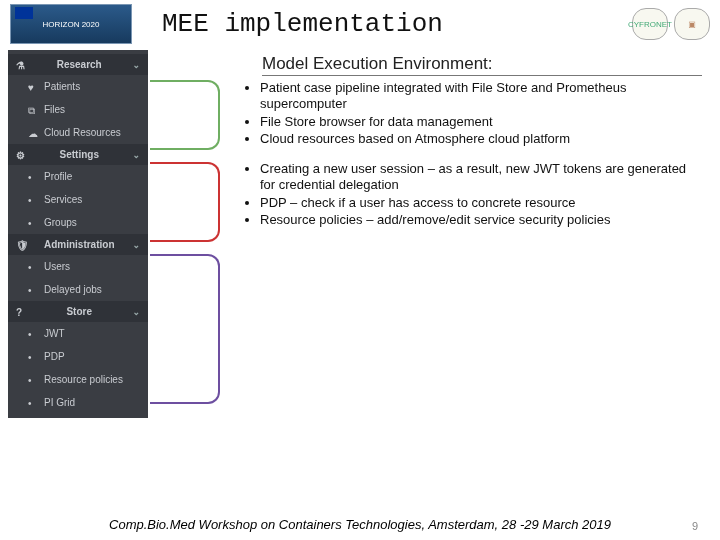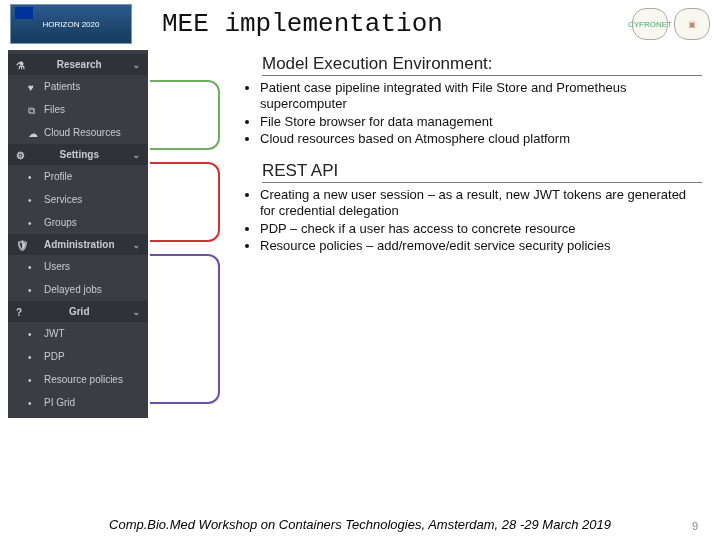--- a/index.html
+++ b/index.html
@@ -110,21 +110,21 @@
       <div class="sb-item">
         <span class="sb-icon">•</span>
         <span>Users</span>
       </div>
       <div class="sb-item">
         <span class="sb-icon">•</span>
         <span>Delayed jobs</span>
       </div>
       <div class="sb-section">
         <span class="sb-icon">?</span>
-        <span>Grid</span>
+        <span>Store</span>
         <span class="chev">⌄</span>
       </div>
       <div class="sb-item">
         <span class="sb-icon">•</span>
         <span>JWT</span>
       </div>
       <div class="sb-item">
         <span class="sb-icon">•</span>
         <span>PDP</span>
       </div>
@@ -144,21 +144,20 @@
     <div class="brack purple"></div>
   </div>
 
   <div class="content" id="content">
       <div class="section-title">Model Execution Environment:</div>
       <ul class="bullets">
         <li>Patient case pipeline integrated with File Store and Prometheus supercomputer</li>
         <li>File Store browser for data management</li>
         <li>Cloud resources based on Atmosphere cloud platform</li>
       </ul>
-      <div class="section-title">REST API</div>
       <ul class="bullets">
         <li>Creating a new user session – as a result, new JWT tokens are generated for credential delegation</li>
         <li>PDP – check if a user has access to concrete resource</li>
         <li>Resource policies – add/remove/edit service security policies</li>
       </ul>
     </div>
 
 </div>
 
 <div class="footer">Comp.Bio.Med Workshop on Containers Technologies, Amsterdam, 28 -29 March 2019</div>

